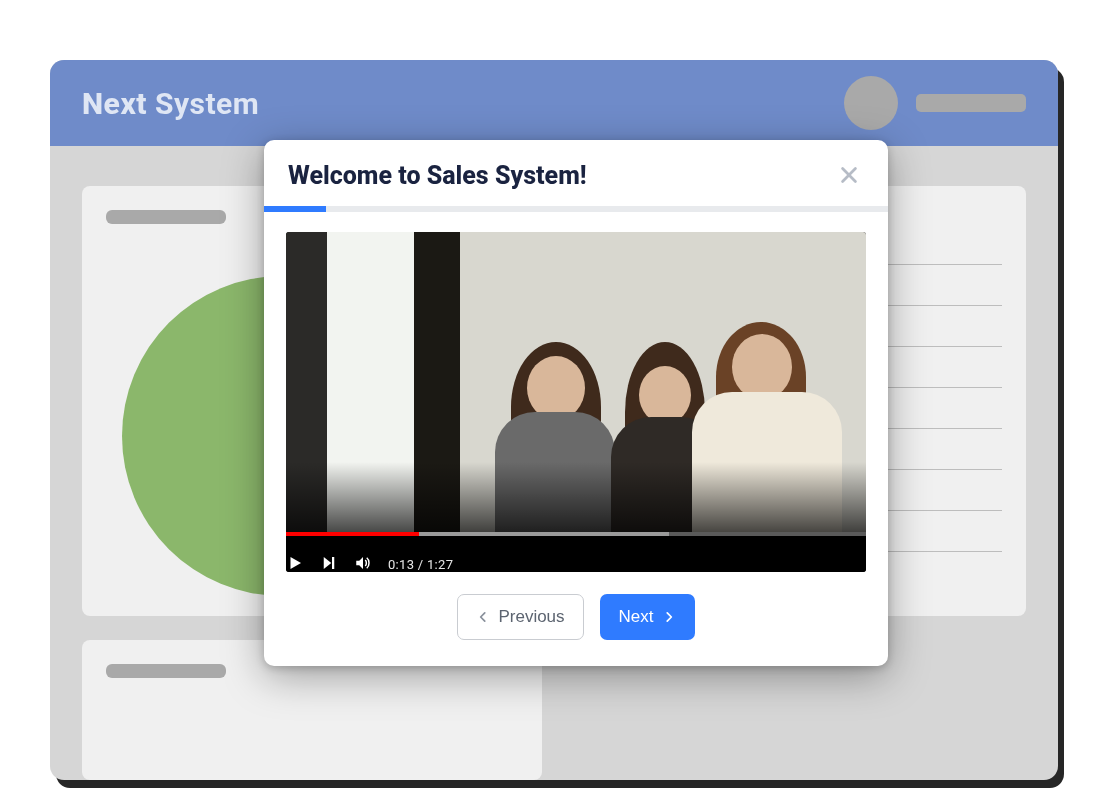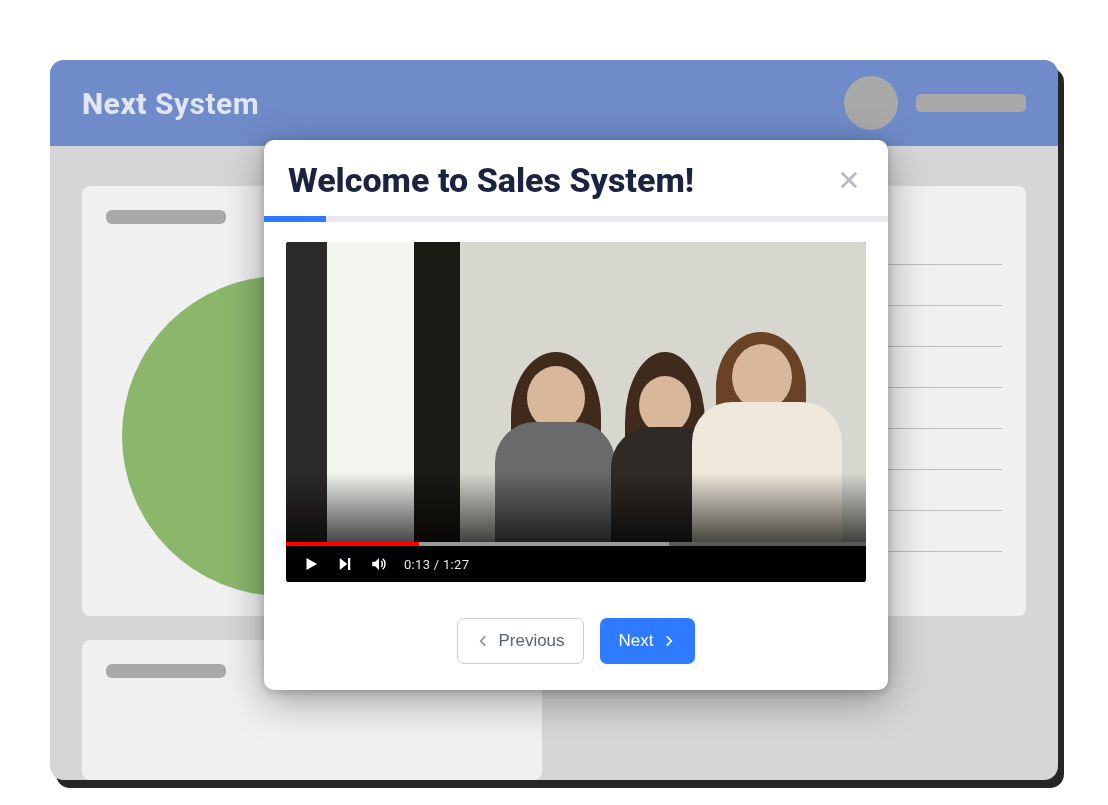--- a/index.html
+++ b/index.html
@@ -97,21 +97,21 @@
     border-radius: 10px;
     box-shadow: 0 10px 40px rgba(0,0,0,0.35), 0 2px 8px rgba(0,0,0,0.2);
     overflow: hidden;
   }
   .modal-header {
     display: flex;
     align-items: center;
     padding: 20px 24px 16px 24px;
   }
   .modal-title {
-    font-size: 34px;
+    font-size: 25px;
     font-weight: 800;
     color: #1a2340;
   }
   .close-btn {
     margin-left: auto;
     width: 30px; height: 30px;
     display: flex; align-items: center; justify-content: center;
     cursor: pointer;
     color: #b6bcc6;
   }
@@ -200,39 +200,39 @@
     background: #9a9a9a;
   }
   .scrub-played {
     position: absolute; left:0; top:0; bottom:0;
     background: #ff0000;
   }
   .controls-row {
     position: absolute;
     left: 0; right: 0; top: 4px; bottom: 0;
     display: flex;
-    align-items: center;
-    padding: 0 16px;
+    align-items: flex-end;
+    padding: 0 0;
     gap: 16px;
     color: #fff;
     font-size: 13px;
   }
   .ctrl-icon {
     width: 18px; height: 18px;
     display: flex; align-items:center; justify-content:center;
     cursor: pointer;
   }
   .ctrl-icon svg { width: 18px; height: 18px; fill: #fff; }
   .time-display { color: #e6e6e6; letter-spacing: 0.3px; }
 
   .modal-footer {
     display: flex;
     justify-content: center;
     gap: 16px;
-    padding: 36px 0 26px 0;
+    padding: 22px 0 26px 0;
   }
   .btn {
     display: inline-flex;
     align-items: center;
     gap: 8px;
     height: 46px;
     padding: 0 18px;
     border-radius: 7px;
     font-size: 17px;
     font-weight: 500;

